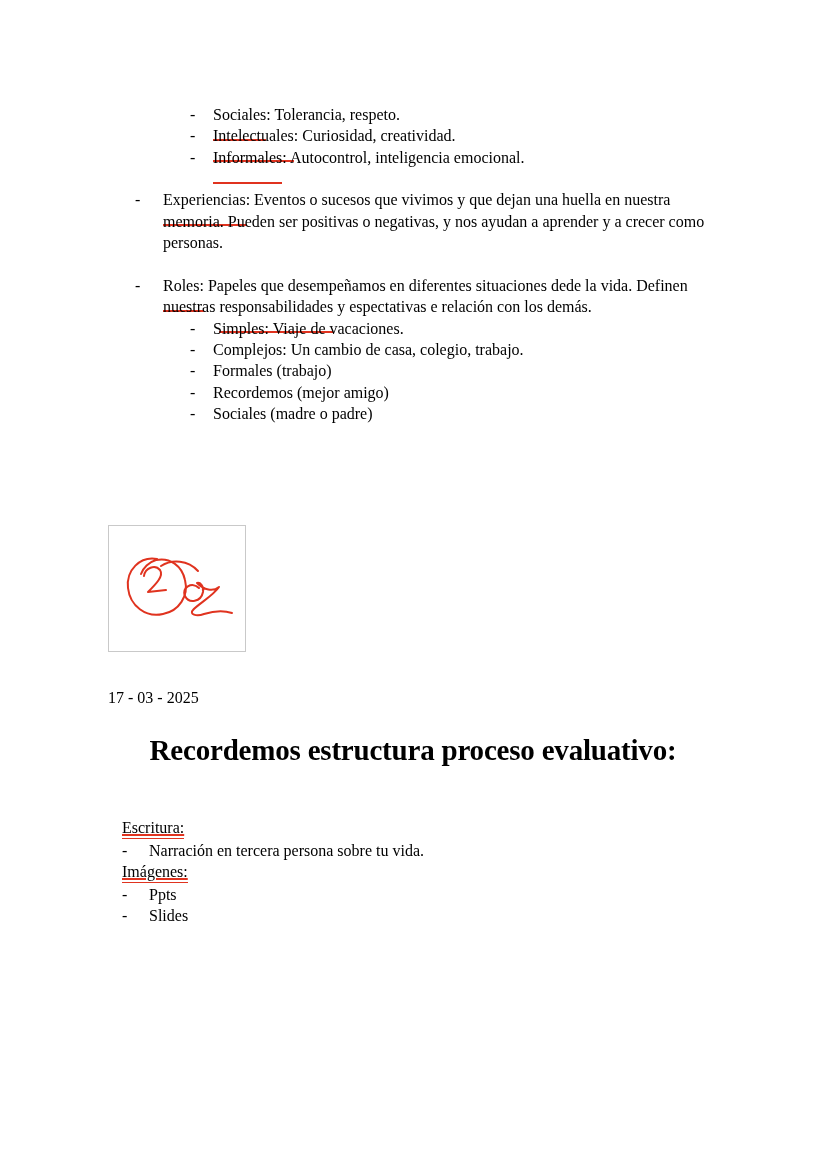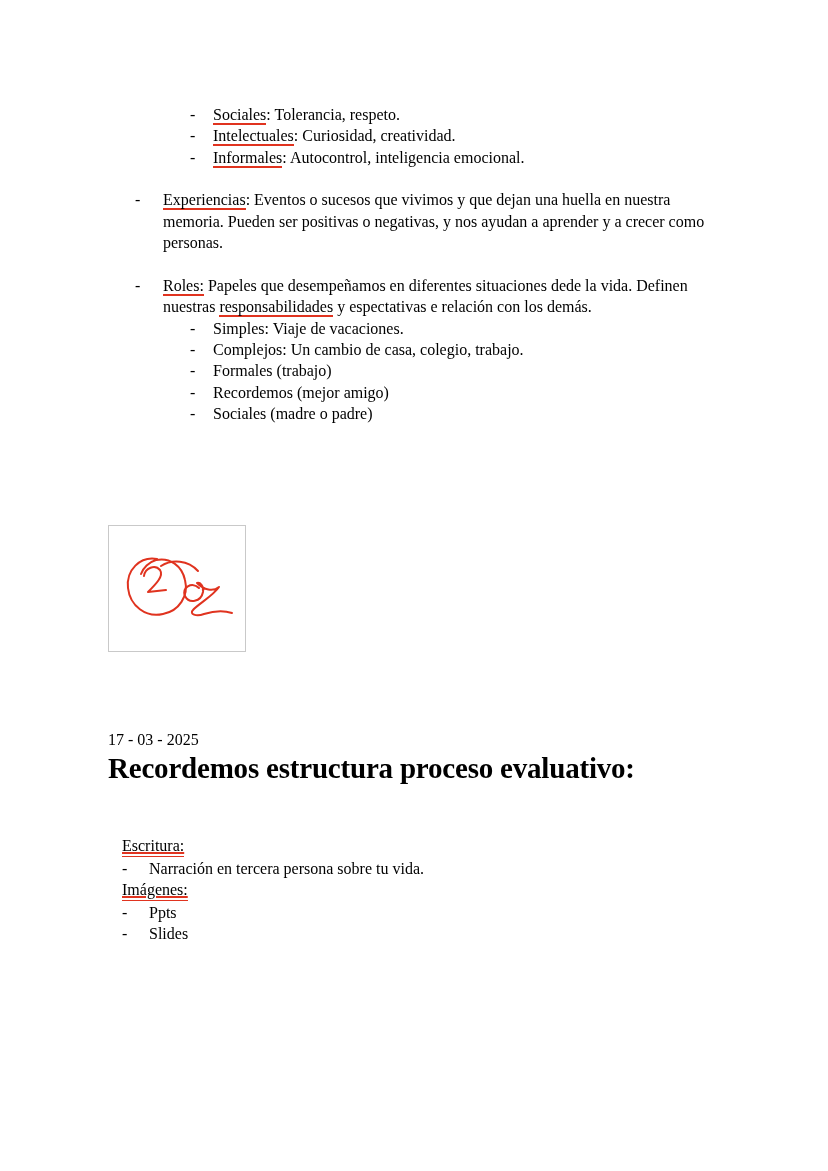--- a/index.html
+++ b/index.html
@@ -26,48 +26,50 @@
   
   .l1 .marker { margin-left: 27px; width: 28px; }
   
   .l0 .marker { margin-left: 0; width: 27px; }
 
   .gap { height: 21px; }
 
   
   .misspell {
     border-bottom: 2px solid #e0331f;
-    padding-bottom: 0px;
+    padding-bottom: 16px;
   }
   
   .misspell-double {
     text-decoration: underline;
     text-decoration-color: #e0331f;
     text-decoration-thickness: 1.5px;
     border-bottom: 1.5px solid #e0331f;
     padding-bottom: 2px;
   }
 
   .image-box {
     margin-top: 100px;
     width: 138px;
     height: 127px;
     border: 1px solid #c9c9c9;
     background: #ffffff;
   }
   .image-box svg { display: block; width: 100%; height: 100%; }
 
-  .date-line { margin-top: 77px; }
+  .date-line { margin-top: 35px; }
 
   h1.doc-heading {
+    margin-top: 24px;
     font-size: 29px;
     font-weight: 700;
     line-height: 1.25;
     letter-spacing: -0.2px;
     color: #000000;
+    text-align: center;
   }
 
   .section-escritura { margin-top: 49px; margin-left: 14px; }
   .label-line { line-height: 1.4; }
 </style>
 </head>
 <body>
 
 <div class="page">
   <div class="content">

